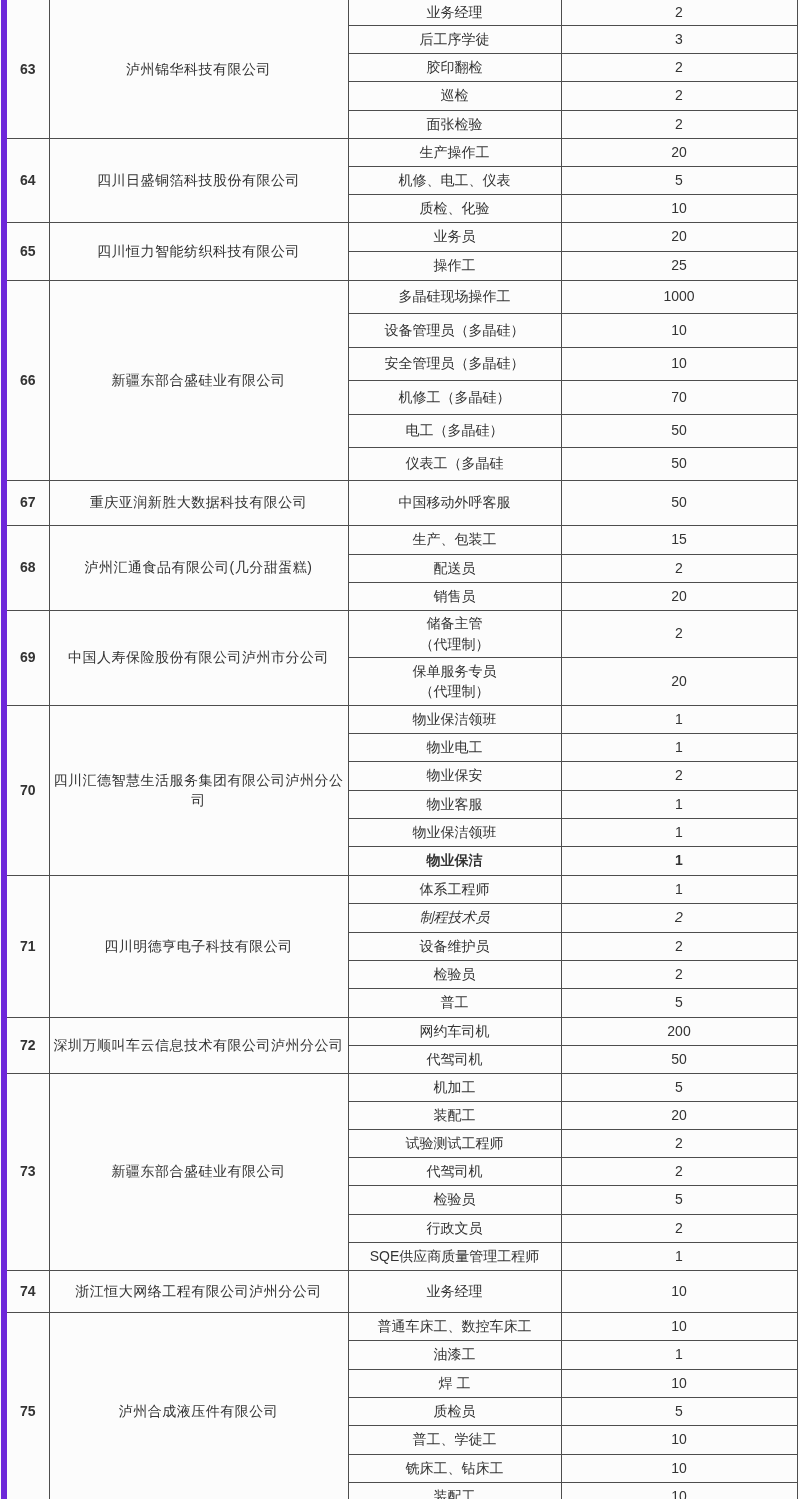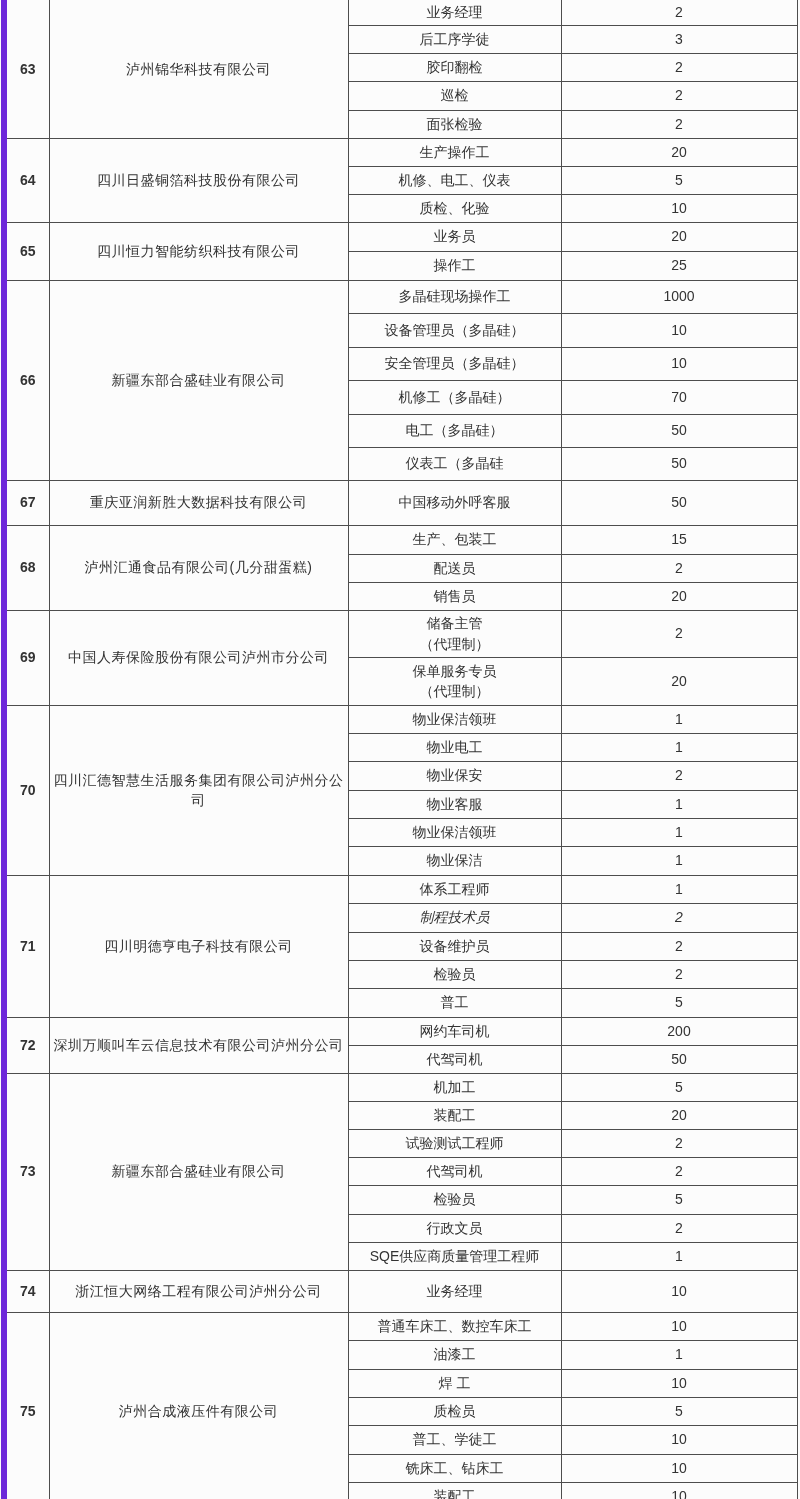--- a/index.html
+++ b/index.html
@@ -169,21 +169,21 @@
         <td class="col-count">2</td>
       </tr>
       <tr style="height: 28px;">
         <td class="col-title">物业客服</td>
         <td class="col-count">1</td>
       </tr>
       <tr style="height: 28px;">
         <td class="col-title">物业保洁领班</td>
         <td class="col-count">1</td>
       </tr>
-      <tr style="height: 29px;">
+      <tr style="height: 29px; font-weight: bold;">
         <td class="col-title">物业保洁</td>
         <td class="col-count">1</td>
       </tr>
       <tr style="height: 28px;">
         <td class="col-no" rowspan="5">71</td>
         <td class="col-company" rowspan="5">四川明德亨电子科技有限公司</td>
         <td class="col-title">体系工程师</td>
         <td class="col-count">1</td>
       </tr>
       <tr style="height: 29px; font-style: italic;">

